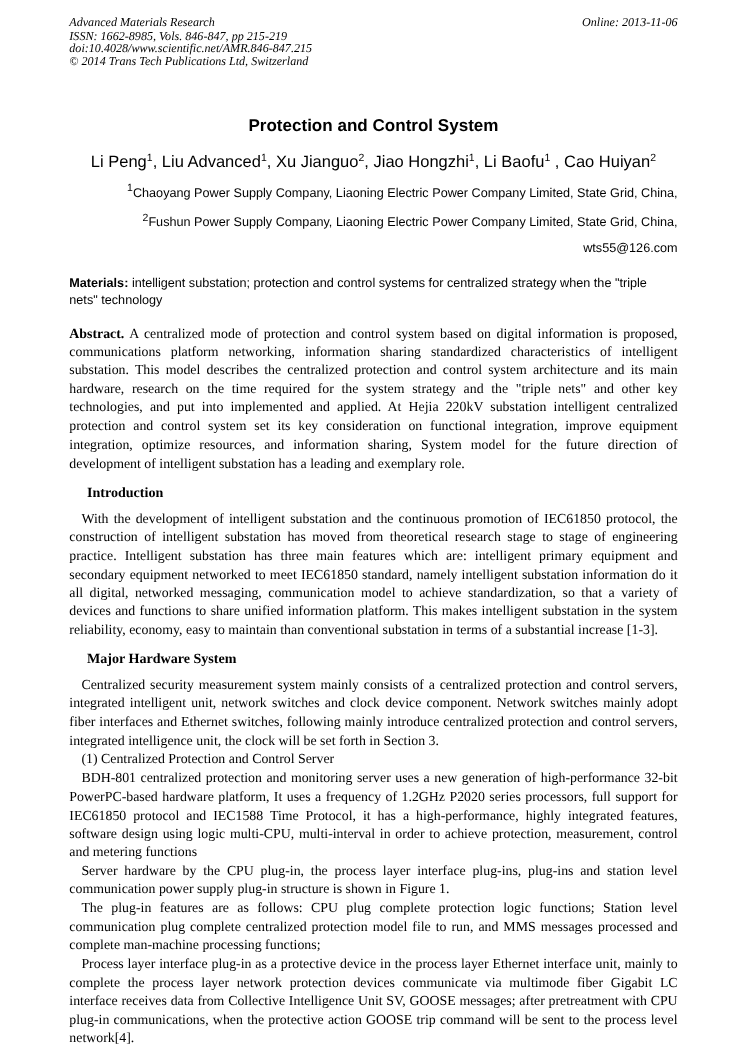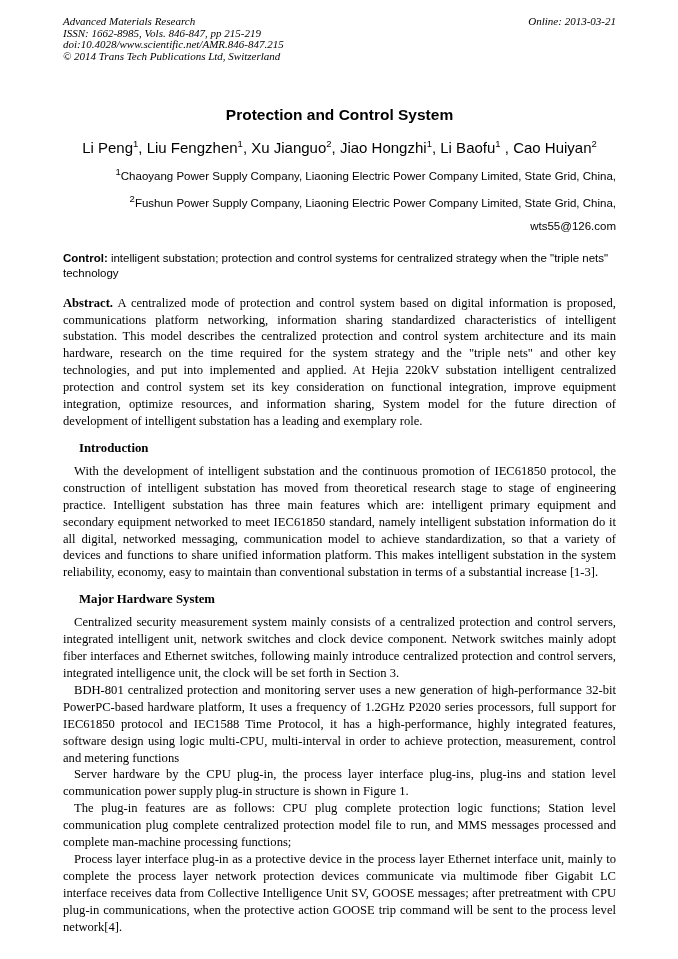--- a/index.html
+++ b/index.html
@@ -64,40 +64,41 @@
 
 <div class="page">
 
   <header class="masthead">
     <div class="mast-left">
       <div>Advanced Materials Research</div>
       <div>ISSN: 1662-8985, Vols. 846-847, pp 215-219</div>
       <div>doi:10.4028/www.scientific.net/AMR.846-847.215</div>
       <div>© 2014 Trans Tech Publications Ltd, Switzerland</div>
     </div>
-    <div class="mast-right">Online: 2013-03-21</div>
+    <div class="mast-right">Online: 2013-11-06</div>
   </header>
 
   <h1 class="title"><br><span>Protection and Control System</span></h1>
 
-  <div class="authors"><span>Li Peng</span><sup>1</sup><span>, </span><span>Liu Fengzhen</span><sup>1</sup><span>, </span><span>Xu Jianguo</span><sup>2</sup><span>, </span><span>Jiao Hongzhi</span><sup>1</sup><span>, </span><span>Li Baofu</span><sup>1</sup><span> , </span><span>Cao Huiyan</span><sup>2</sup></div>
+  <div class="authors"><span>Li Peng</span><sup>1</sup><span>, </span><span>Liu Advanced</span><sup>1</sup><span>, </span><span>Xu Jianguo</span><sup>2</sup><span>, </span><span>Jiao Hongzhi</span><sup>1</sup><span>, </span><span>Li Baofu</span><sup>1</sup><span> , </span><span>Cao Huiyan</span><sup>2</sup></div>
 
   <div class="affil"><sup>1</sup><span>Chaoyang Power Supply Company, Liaoning Electric Power Company Limited, State Grid, China,</span></div>
 
   <div class="affil"><sup>2</sup><span>Fushun Power Supply Company, Liaoning Electric Power Company Limited, State Grid, China,</span></div>
 
   <div class="affil email">wts55@126.com</div>
 
-  <p class="keywords"><b>Control:</b> <span>intelligent substation; protection and control systems for centralized strategy when the "triple nets" technology</span></p>
+  <p class="keywords"><b>Materials:</b> <span>intelligent substation; protection and control systems for centralized strategy when the "triple nets" technology</span></p>
 
   <p class="abstract"><b>Abstract.</b> <span>A centralized mode of protection and control system based on digital information is proposed, communications platform networking, information sharing standardized characteristics of intelligent substation. This model describes the centralized protection and control system architecture and its main hardware, research on the time required for the system strategy and the "triple nets" and other key technologies, and put into implemented and applied. At Hejia 220kV substation intelligent centralized protection and control system set its key consideration on functional integration, improve equipment integration, optimize resources, and information sharing, System model for the future direction of development of intelligent substation has a leading and exemplary role.</span></p>
 
   <h2 class="sect">Introduction</h2>
   <p class="body indent">With the development of intelligent substation and the continuous promotion of IEC61850 protocol, the construction of intelligent substation has moved from theoretical research stage to stage of engineering practice. Intelligent substation has three main features which are: intelligent primary equipment and secondary equipment networked to meet IEC61850 standard, namely intelligent substation information do it all digital, networked messaging, communication model to achieve standardization, so that a variety of devices and functions to share unified information platform. This makes intelligent substation in the system reliability, economy, easy to maintain than conventional substation in terms of a substantial increase [1-3].</p>
 
   <h2 class="sect">Major Hardware System</h2>
   <p class="body indent">Centralized security measurement system mainly consists of a centralized protection and control servers, integrated intelligent unit, network switches and clock device component. Network switches mainly adopt fiber interfaces and Ethernet switches, following mainly introduce centralized protection and control servers, integrated intelligence unit, the clock will be set forth in Section 3.</p>
+  <p class="body indent">(1) Centralized Protection and Control Server</p>
   <p class="body indent">BDH-801 centralized protection and monitoring server uses a new generation of high-performance 32-bit PowerPC-based hardware platform, It uses a frequency of 1.2GHz P2020 series processors, full support for IEC61850 protocol and IEC1588 Time Protocol, it has a high-performance, highly integrated features, software design using logic multi-CPU, multi-interval in order to achieve protection, measurement, control and metering functions</p>
   <p class="body indent">Server hardware by the CPU plug-in, the process layer interface plug-ins, plug-ins and station level communication power supply plug-in structure is shown in Figure 1.</p>
   <p class="body indent">The plug-in features are as follows: CPU plug complete protection logic functions; Station level communication plug complete centralized protection model file to run, and MMS messages processed and complete man-machine processing functions;</p>
   <p class="body indent">Process layer interface plug-in as a protective device in the process layer Ethernet interface unit, mainly to complete the process layer network protection devices communicate via multimode fiber Gigabit LC interface receives data from Collective Intelligence Unit SV, GOOSE messages; after pretreatment with CPU plug-in communications, when the protective action GOOSE trip command will be sent to the process level network[4].</p>
 
 </div>
 
 </body></html>

